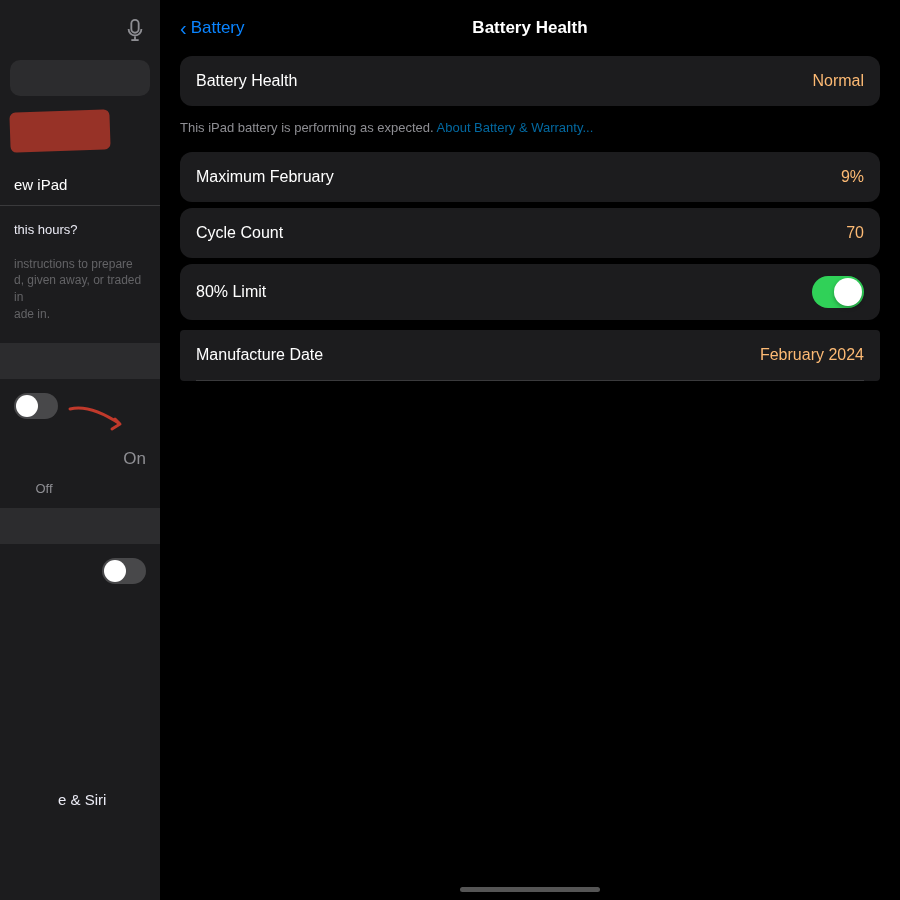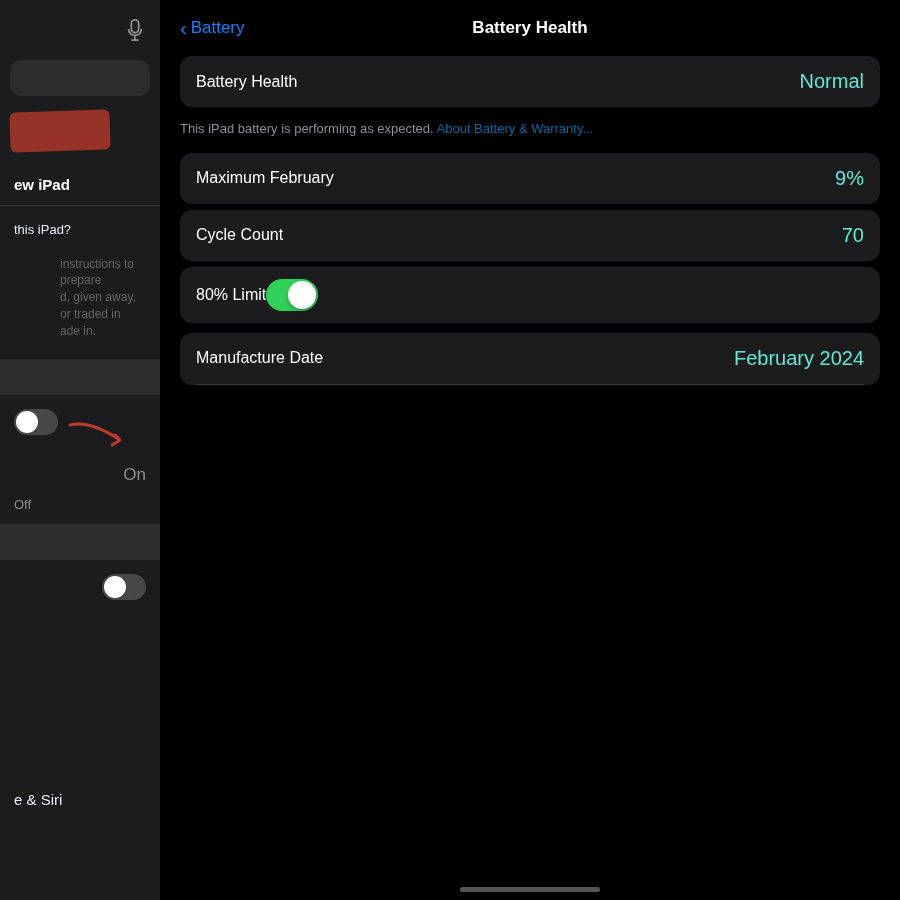--- a/index.html
+++ b/index.html
@@ -35,21 +35,21 @@
       margin: 0 10px 10px;
       height: 36px;
       background: #2c2c2e;
       border-radius: 10px;
     }
 
     .sidebar-label {
       color: #fff;
       font-size: 15px;
       padding: 6px 14px;
-      font-weight: 700;
+      font-weight: 400;
     }
 
     .sidebar-divider {
       height: 1px;
       background: #3a3a3c;
       margin: 6px 0;
     }
 
     .sidebar-text-block {
       padding: 8px 14px;
@@ -174,22 +174,22 @@
       padding: 14px 16px;
       min-height: 50px;
     }
 
     .card-row-label {
       color: #fff;
       font-size: 16px;
     }
 
     .card-row-value {
-      color: #5eead4;
-      font-size: 20px;
+      color: #fdba74;
+      font-size: 16px;
     }
 
     .card-separator {
       height: 1px;
       background: #3a3a3c;
       margin: 0 16px;
     }
 
     
     .card-description {
@@ -201,21 +201,21 @@
 
     .link-text {
       color: #0369a1;
       cursor: pointer;
     }
 
     
     .card-toggle-row {
       display: flex;
       align-items: center;
-      justify-content: flex-start;
+      justify-content: space-between;
       padding: 12px 16px;
     }
 
     .toggle-large {
       width: 52px;
       height: 32px;
       background: #30d158;
       border-radius: 16px;
       position: relative;
       flex-shrink: 0;
@@ -240,21 +240,21 @@
       transform: translateX(-50%);
       width: 140px;
       height: 5px;
       background: #555;
       border-radius: 3px;
     }
 
     
     .date-group {
       background: #1c1c1e;
-      border-radius: 12px;
+      border-radius: 4px;
       margin-bottom: 6px;
       overflow: hidden;
     }
 
     .manufacture-section {
       margin-top: 10px;
     }
   </style>
 </head>
 <body>
@@ -272,59 +272,59 @@
   <div class="sidebar-search-area"></div>
 
   <div style="position:relative; height:60px; margin:4px 10px;">
     <div style="width:100px;height:40px;background:#c0392b;border-radius:6px;opacity:0.75;position:absolute;top:5px;left:0;transform:rotate(-2deg);"></div>
   </div>
 
   <div class="sidebar-label">ew iPad</div>
 
   <div class="sidebar-divider"></div>
 
-  <div class="sidebar-text-block">this iPad?</div>
-  <div class="sidebar-text-block-dim" style="font-size:12px;color:#636366;line-height:1.4;margin-left:46px;">instructions to prepare<br>d, given away, or traded in<br>ade in.</div>
+  <div class="sidebar-text-block">this hours?</div>
+  <div class="sidebar-text-block-dim" style="font-size:12px;color:#636366;line-height:1.4;">instructions to prepare<br>d, given away, or traded in<br>ade in.</div>
 
   <div style="height:8px;"></div>
 
   <div style="height:36px;background:#2c2c2e;margin:4px 0;"></div>
 
   <div class="sidebar-toggle-row">
     <div class="toggle-small">
       <div class="knob"></div>
     </div>
   </div>
 
   <div style="position:relative;height:20px;">
     <svg style="position:absolute;left:60px;top:-30px;" width="80" height="50" viewBox="0 0 80 50">
       <path d="M10,10 Q30,5 60,25 L55,20 M60,25 L52,30" stroke="#c0392b" stroke-width="3" fill="none" stroke-linecap="round"></path>
     </svg>
   </div>
 
   <div class="sidebar-on-label">On</div>
 
-  <div style="padding:4px 0 4px;">
+  <div style="padding:4px 0 4px;text-align:center;">
     <div style="display:flex;align-items:center;justify-content:space-between;padding:4px 14px;">
       <div style="width:60px;font-size:13px;color:#8e8e93;">Off</div>
     </div>
   </div>
 
   <div style="height:36px;background:#2c2c2e;margin:4px 0;"></div>
 
   <div class="sidebar-toggle-row2">
     <div class="toggle-small">
       <div class="knob"></div>
     </div>
   </div>
 
   <div style="flex:1;"></div>
 
   <div style="position:absolute;bottom:80px;left:0;right:0;">
-    <div class="sidebar-bottom-label" style="padding:12px 14px;">e &amp; Siri</div>
+    <div class="sidebar-bottom-label" style="padding:12px 14px;margin-left:44px;">e &amp; Siri</div>
   </div>
 </div>
 
 <div class="main-content" style="position:relative;">
 
   <div class="header">
     <div class="back-button">
       <span class="back-chevron">‹</span>
       <span>Battery</span>
     </div>

